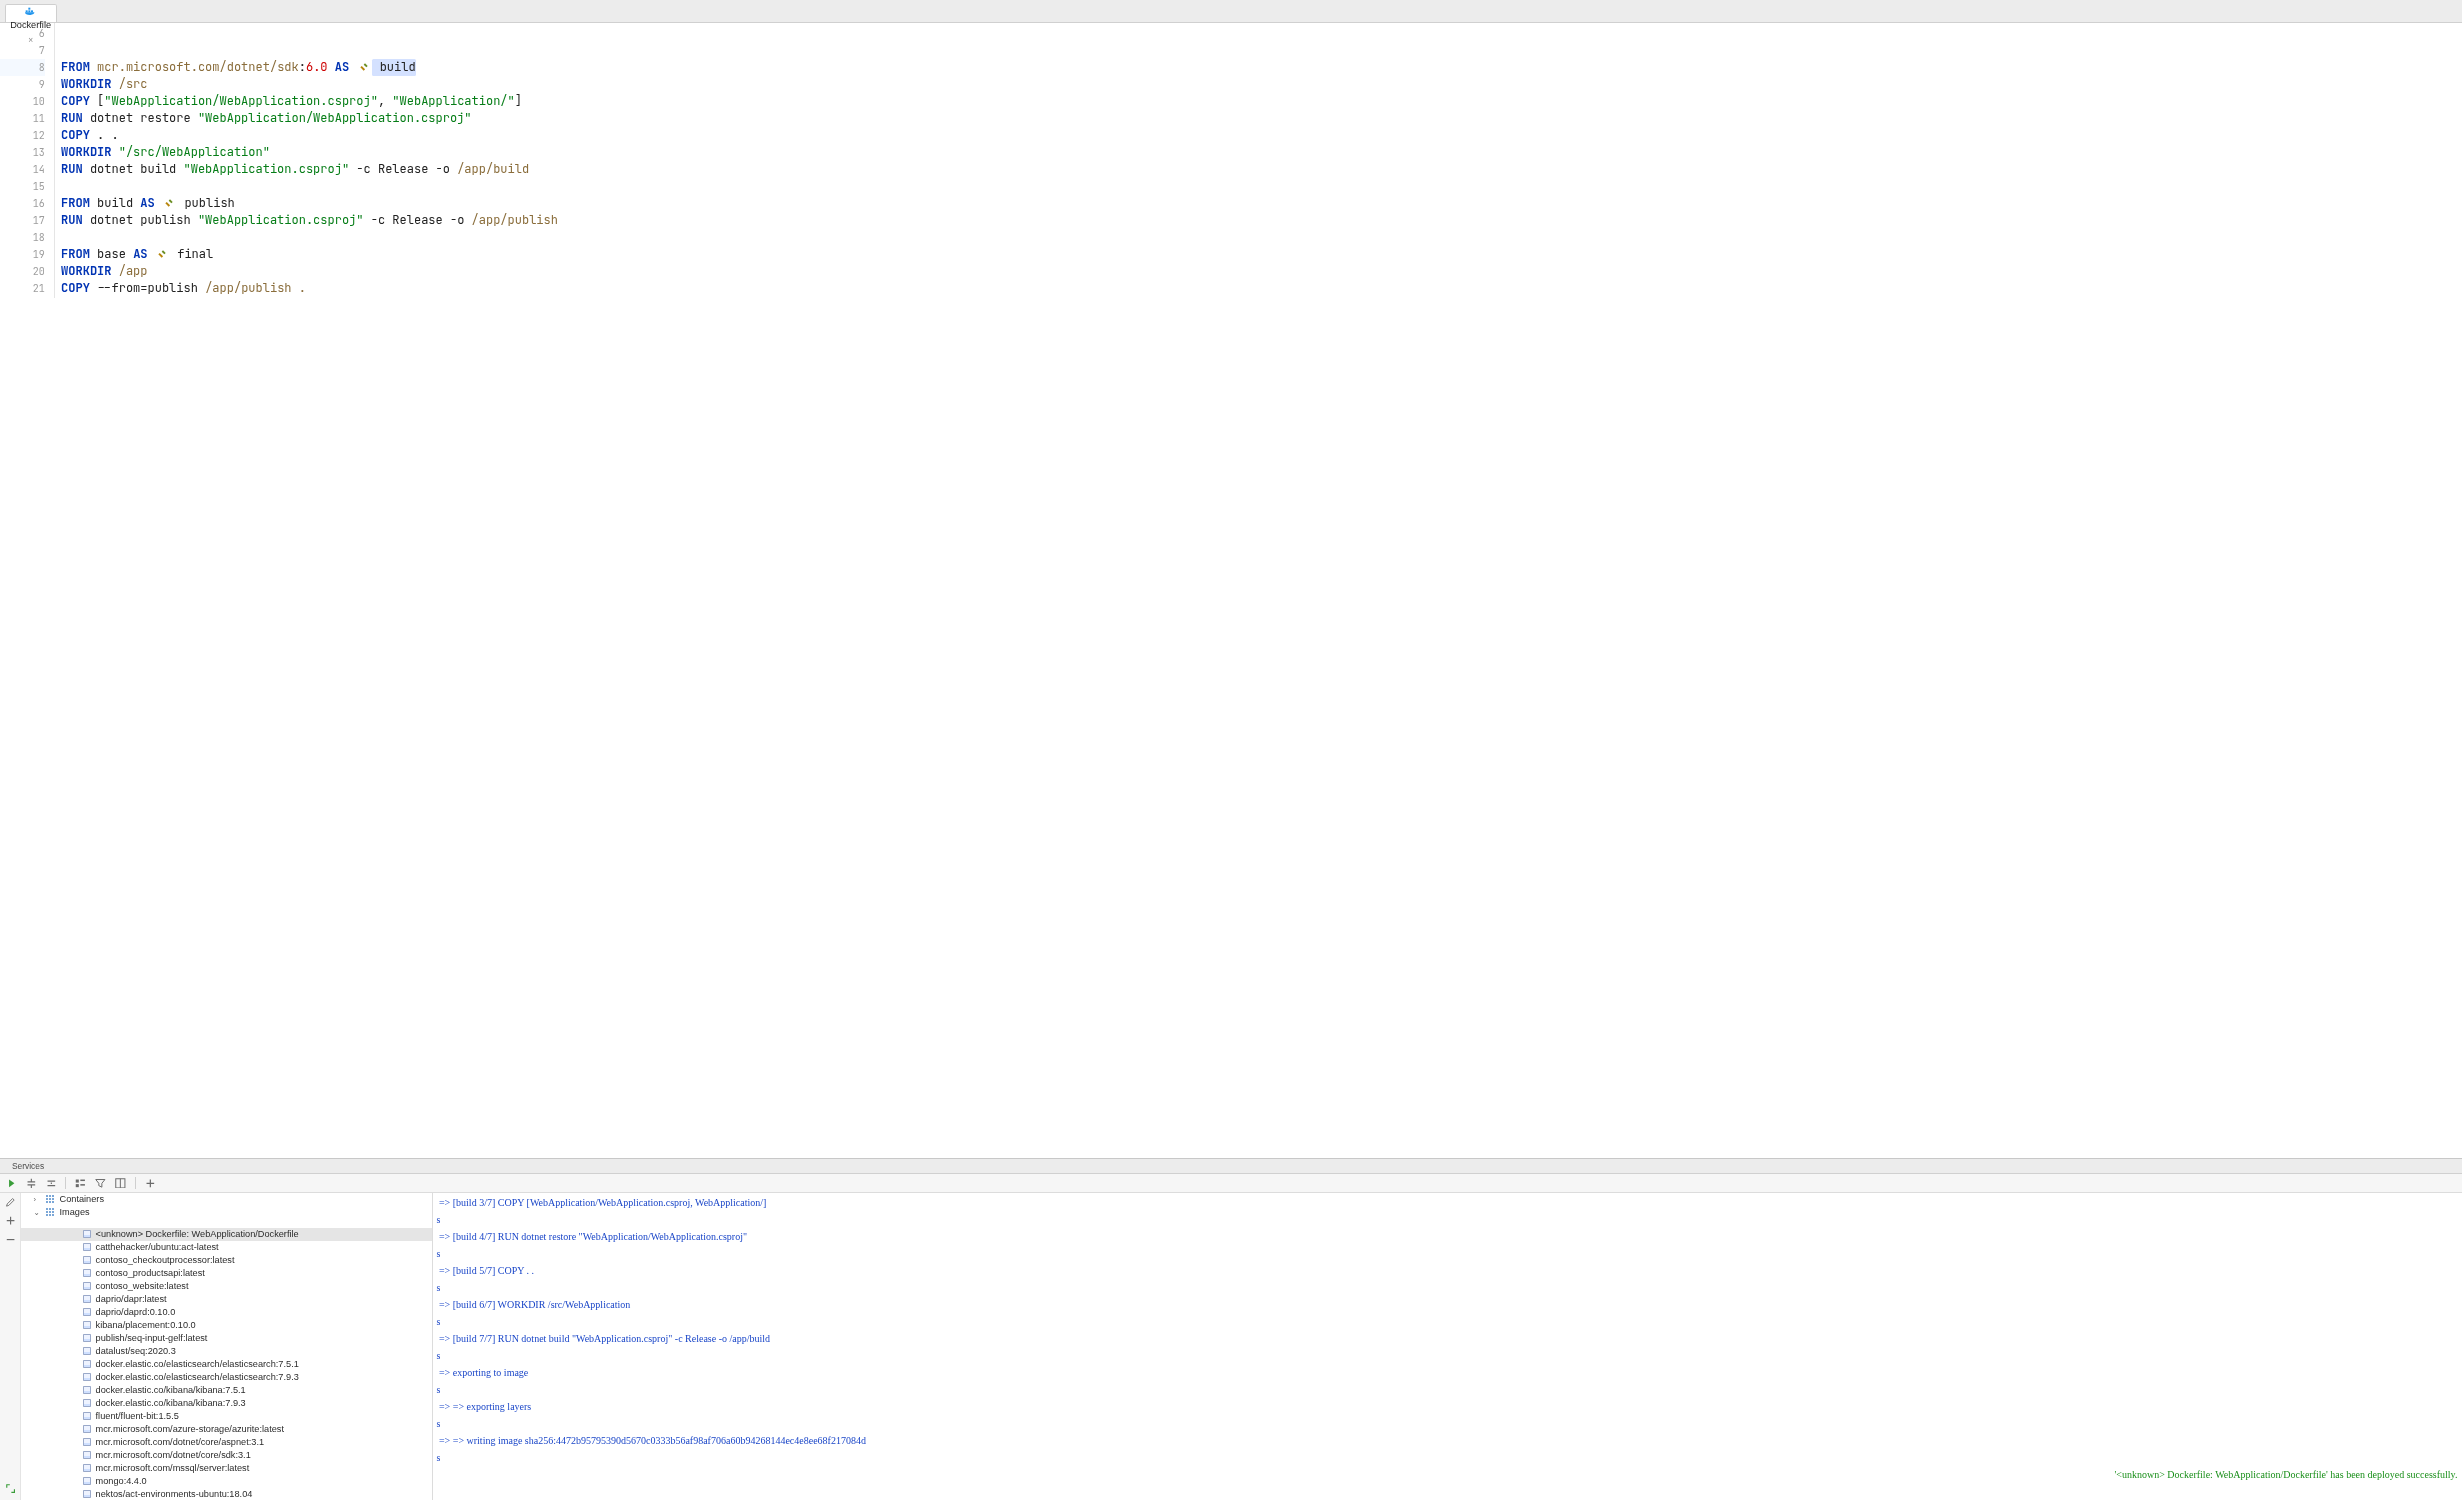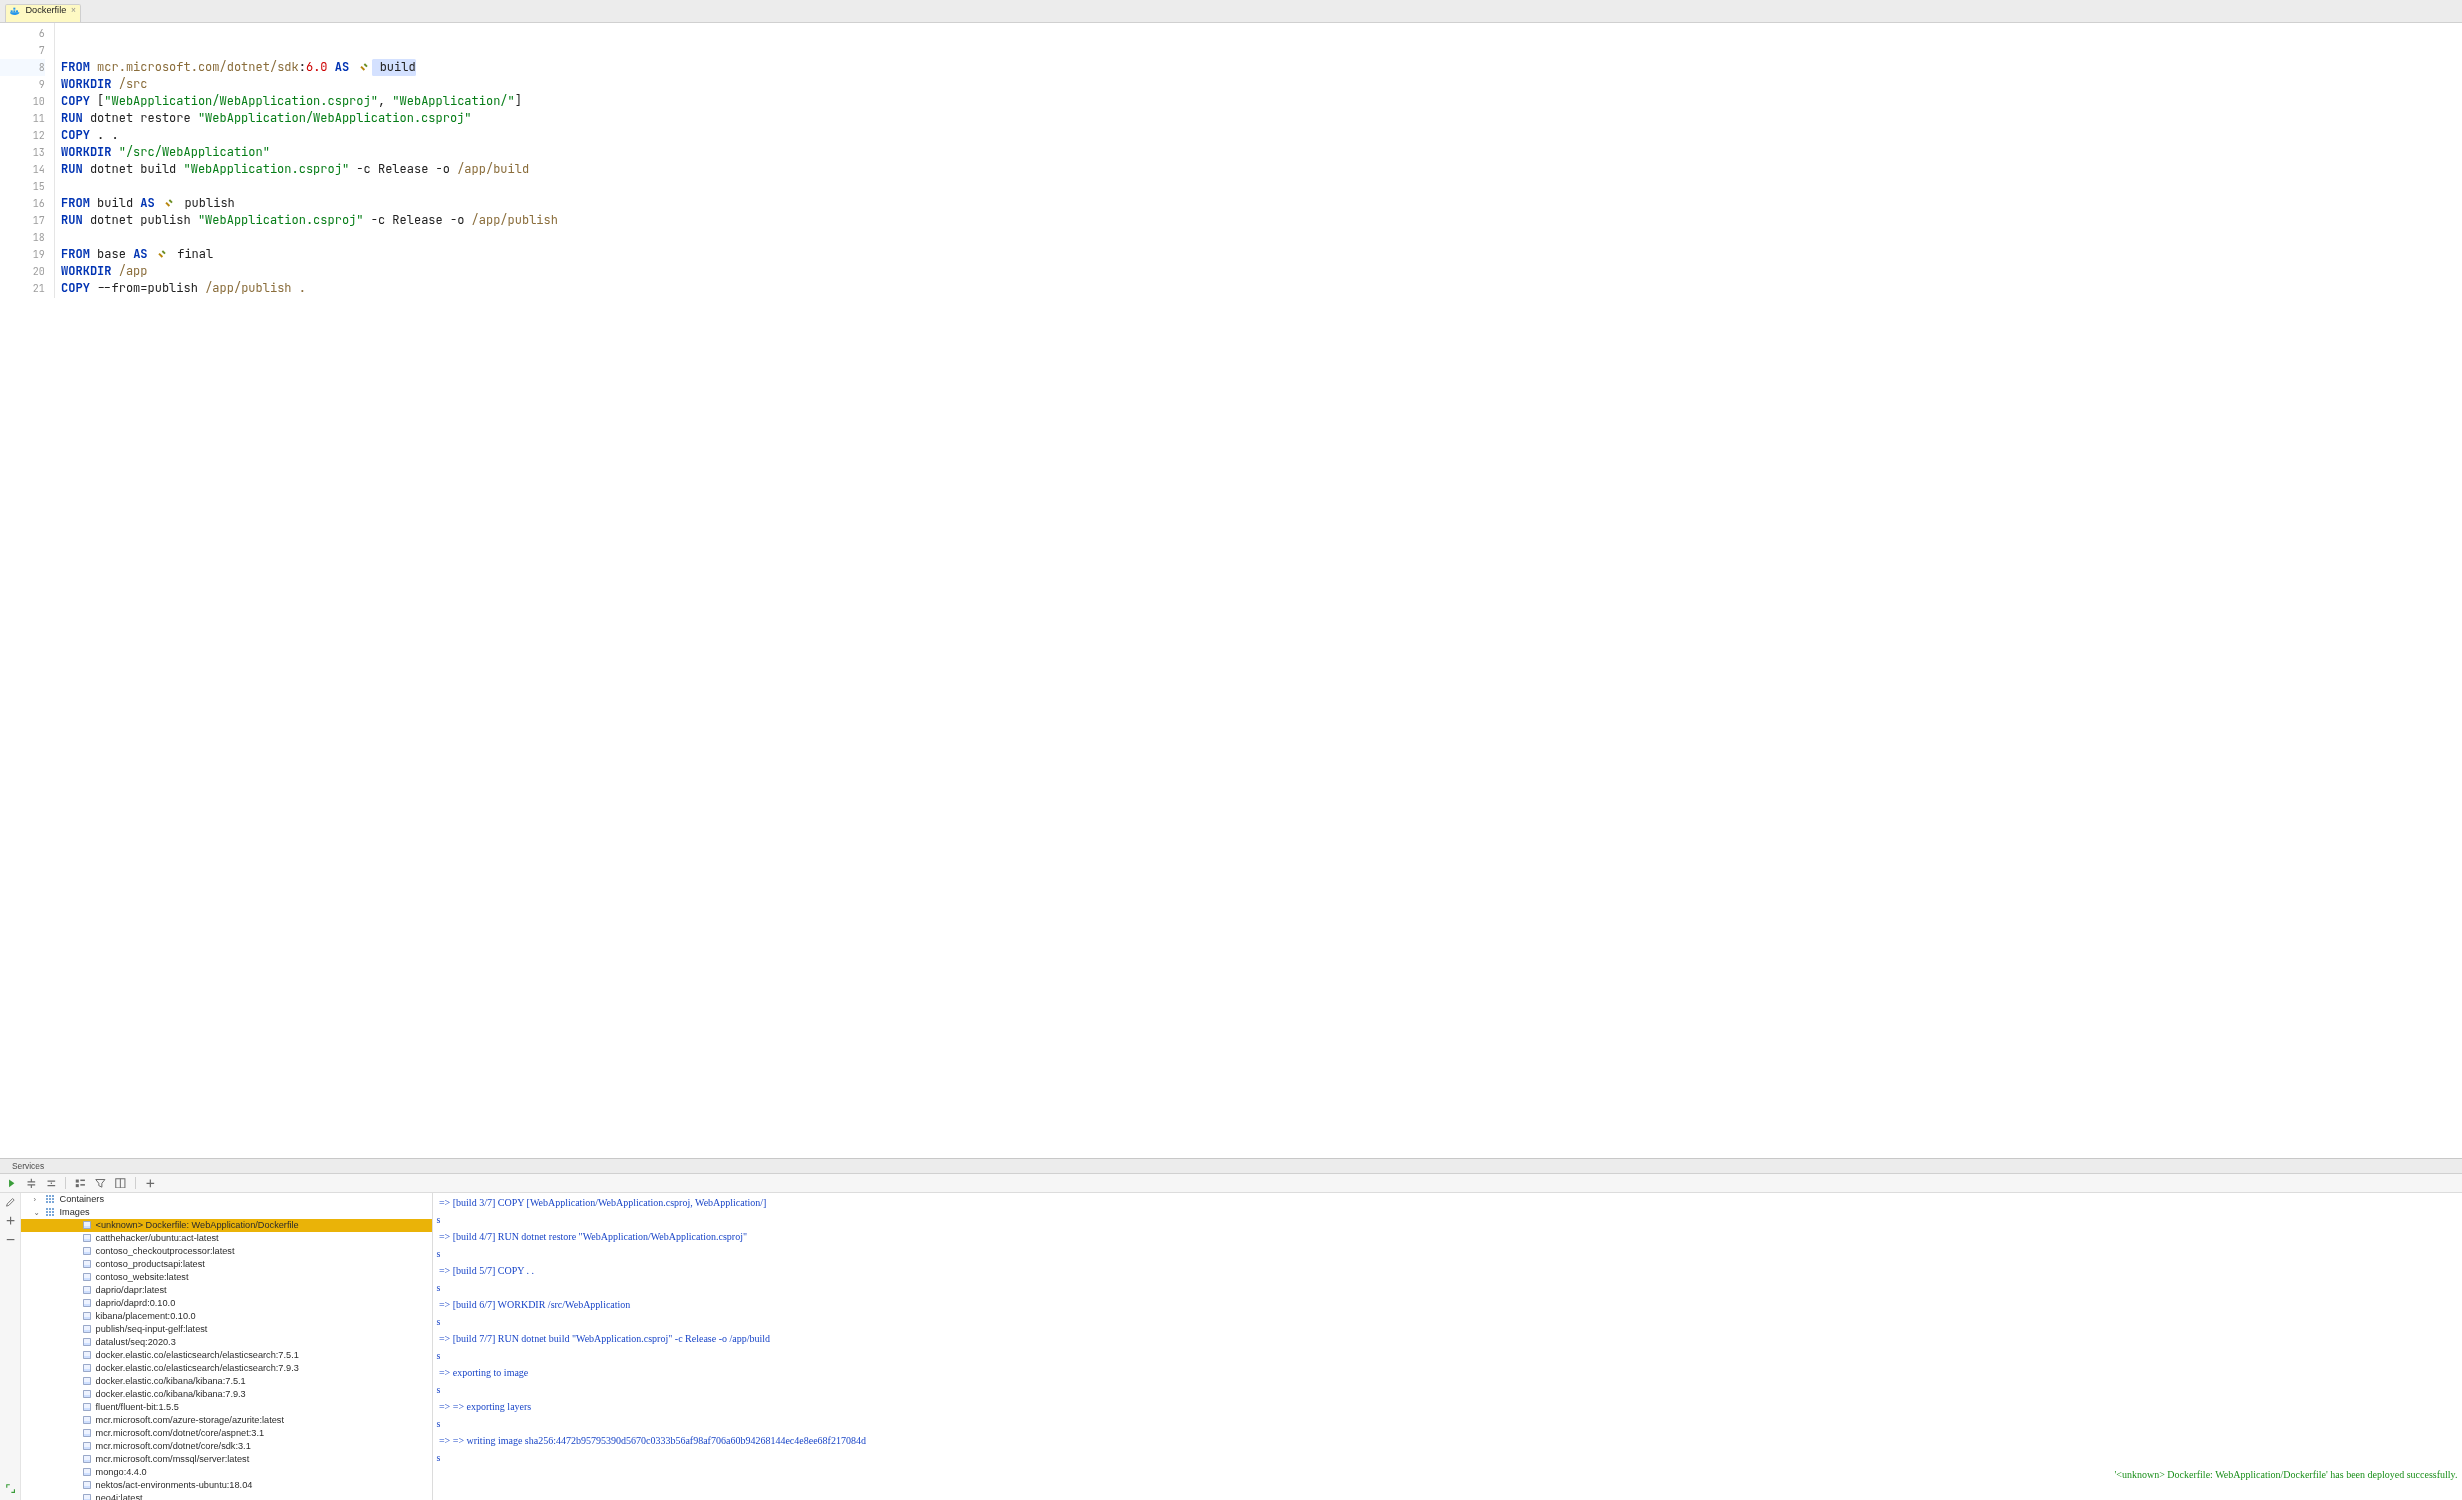--- a/index.html
+++ b/index.html
@@ -17,29 +17,31 @@
     height: 23px;
     background: #ececec;
     border-bottom: 0.8px solid #d0d0d0;
     display: flex;
     align-items: center;
     padding-left: 4.6px;
     user-select: none;
   }
   .file-tab {
     display: flex;
+    align-items: center;
     height: 18.3px;
     padding: 0 4.6px 0 4.6px;
-    background: #fef9c3;
+    background: #ffffff;
     border: 0.8px solid #cfcfcf;
     border-bottom: none;
     border-radius: 2.3px 2.3px 0 0;
     gap: 4.6px;
     position: relative;
     top: 2.3px;
+    flex-direction: column;
   }
   .docker-tab-icon { width:10.7px; height:10.7px; }
   .file-tab-close { color:#8a8a8a; font-size:8.4px; cursor:pointer; }
 
   
   .editor-wrapper {
     height: calc(100% - 321px - 23px); 
     display:flex;
     overflow:hidden;
     background:#fff;
@@ -147,21 +149,21 @@
     display:flex;
     align-items:center;
     gap:4.6px;
     padding: 0.8px 4.6px 0.8px 4.6px;
     height: 13px;
     color:#2b2b2b;
     cursor:default;
   }
   .tree-row.level0 { padding-left: 12.2px; }
   .tree-row.level2 { padding-left: 49px; }
-  .tree-row.sel { background:#eab308; }
+  .tree-row.sel { background:#e5e5e5;margin-top:9px; }
   .tree-twist {
     width:7.6px; display:inline-block; color:#6a6a6a; font-size:7.6px;
   }
   .tree-twist.blank { visibility:hidden; }
   .img-icon {
     width:8.4px; height:8.4px; border:0.8px solid #9aa9c9;
     background: linear-gradient(to bottom, #eef3ff 0%, #eef3ff 60%, #cfe0ff 60%, #cfe0ff 100%);
     border-radius:0.8px;
   }
   .folder-dots {

